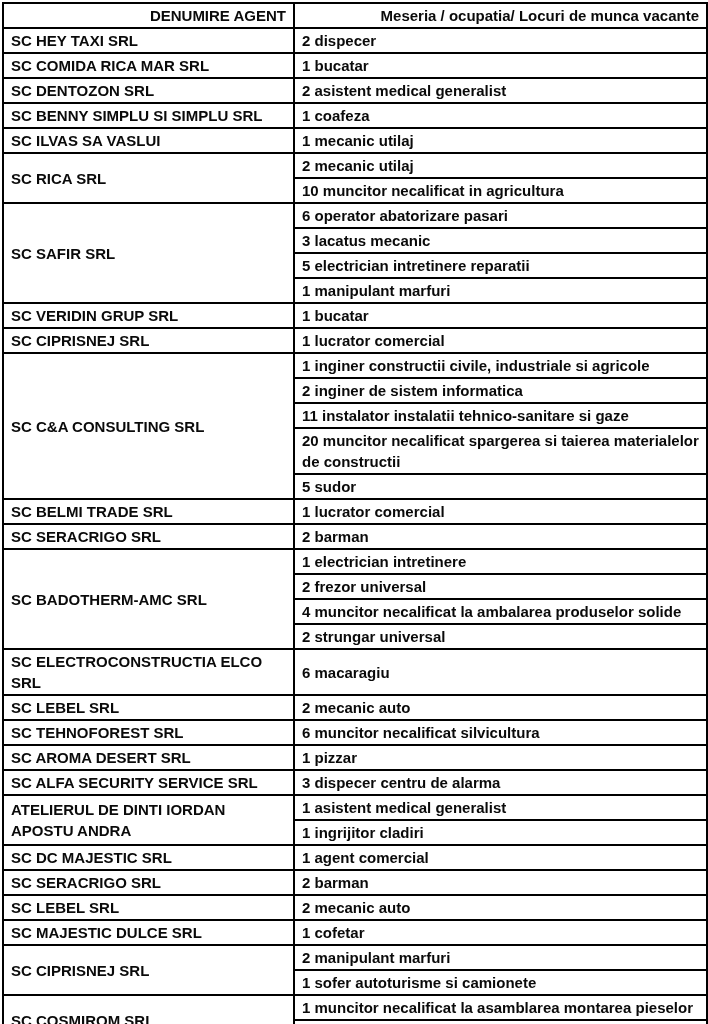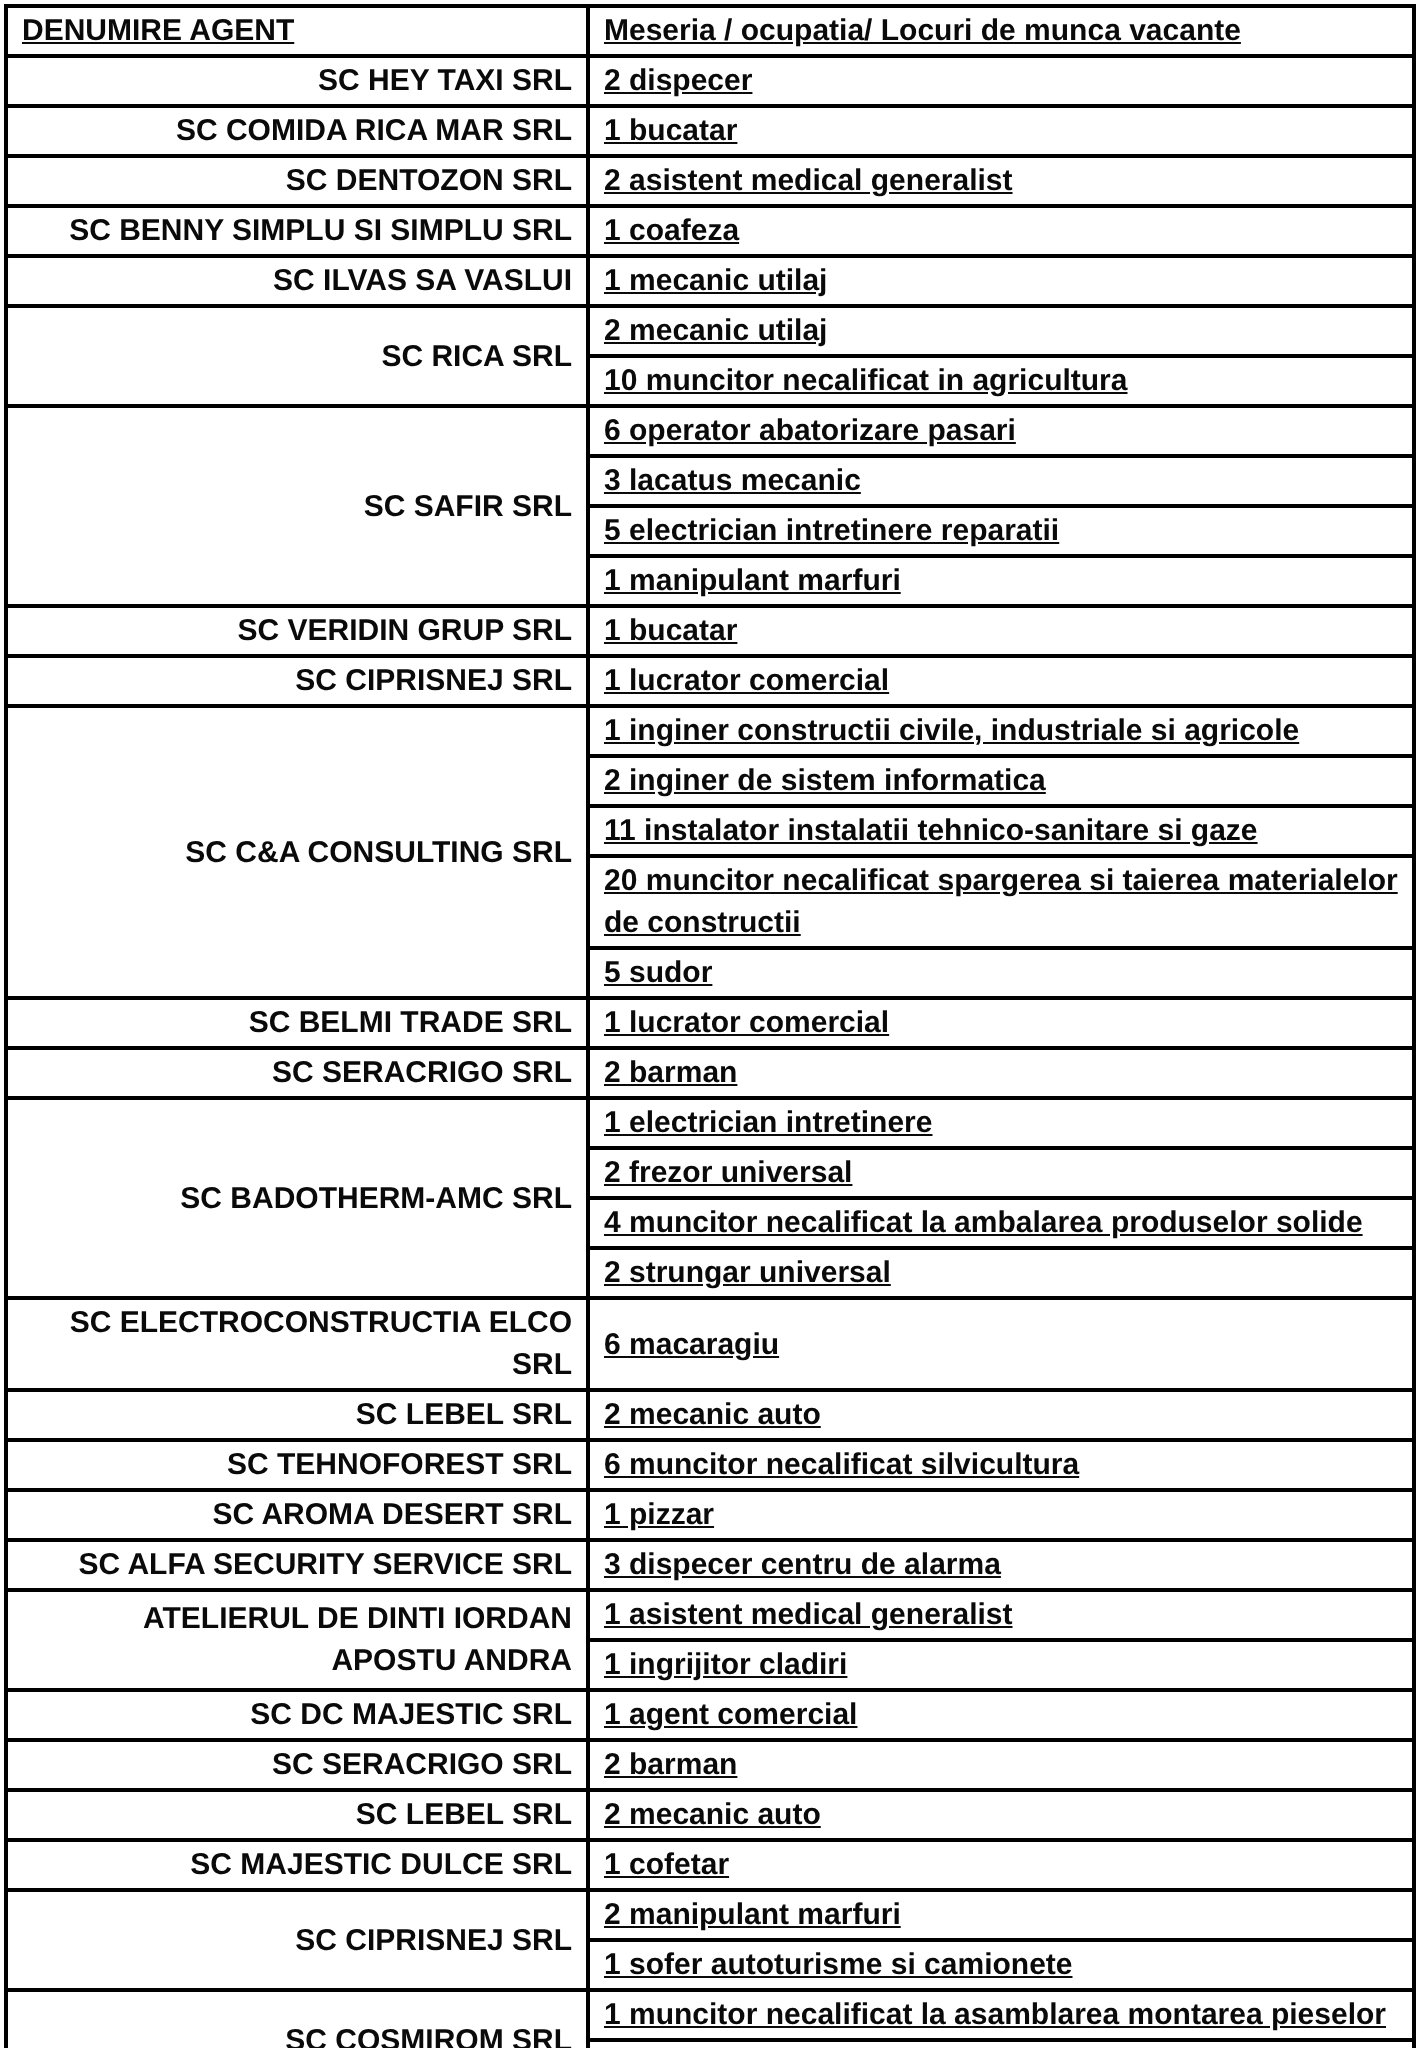--- a/index.html
+++ b/index.html
@@ -28,30 +28,28 @@
   table.vacancy-table col.col-agent { width: 291px; }
   table.vacancy-table col.col-jobs  { width: 413px; }
   table.vacancy-table th,
   table.vacancy-table td {
     border: 2px solid #000000;
     padding: 1px 7px;
     vertical-align: middle;
     overflow: hidden;
   }
   table.vacancy-table th {
-    text-align: left;
+    text-align: right;
     height: 21px;
-    text-decoration: underline;
   }
   table.vacancy-table td.job-cell {
     height: 21px;
-    text-decoration: underline;
   }
   table.vacancy-table td.agent-cell {
-    text-align: right;
+    text-align: left;
   }
 </style>
 </head>
 <body>
 
 <div class="page">
   <table class="vacancy-table">
     <colgroup>
       <col class="col-agent">
       <col class="col-jobs">

